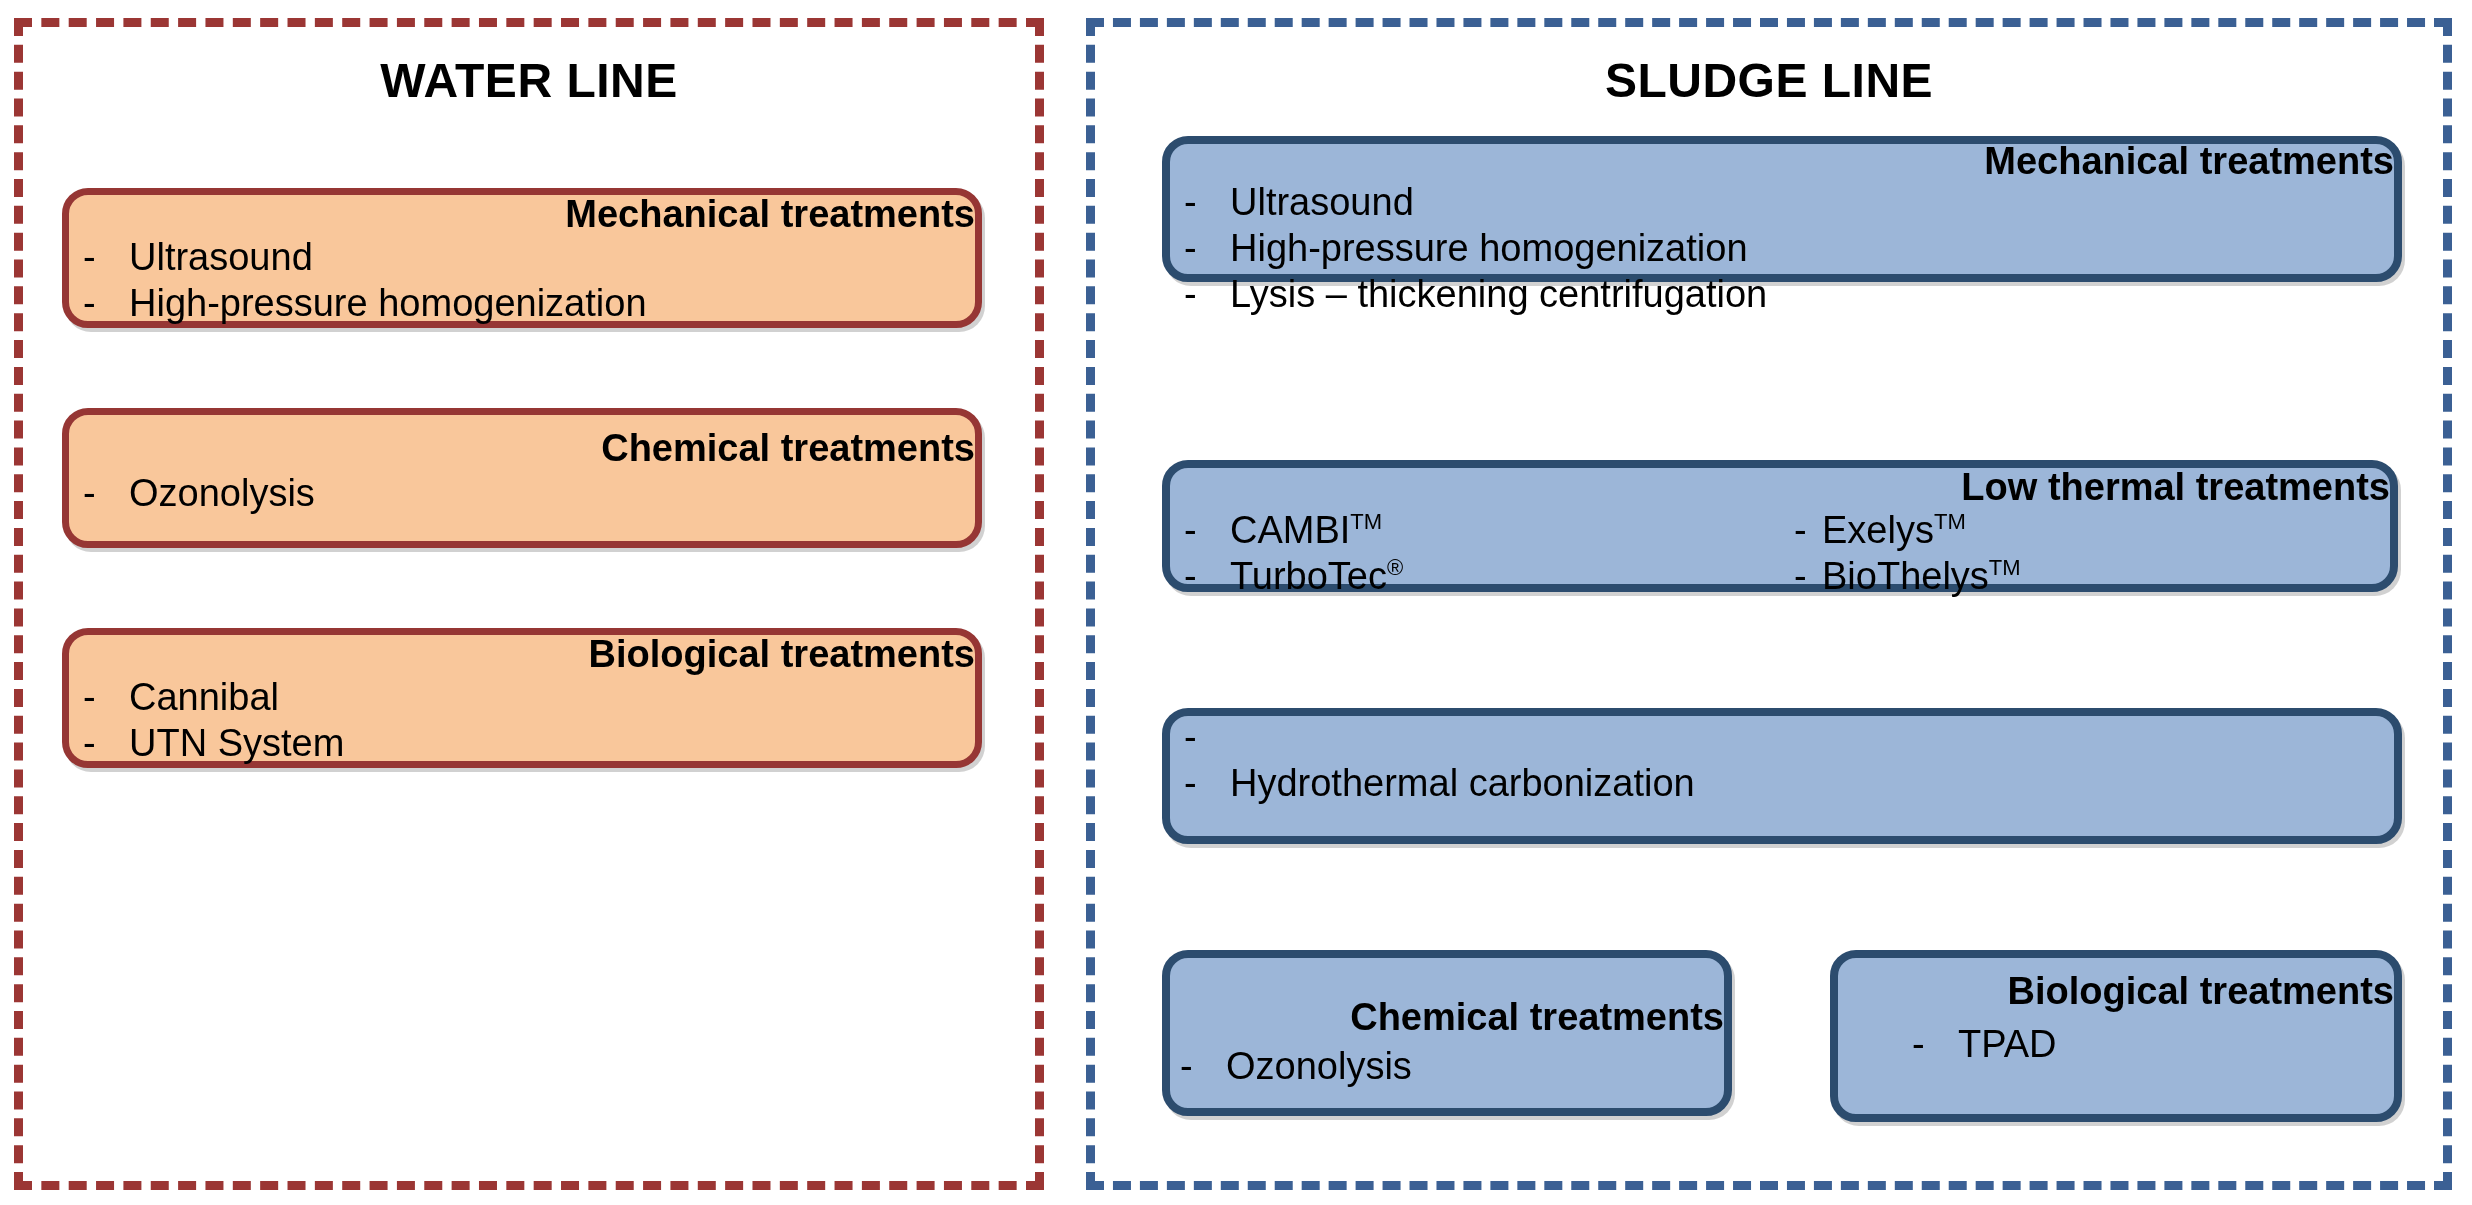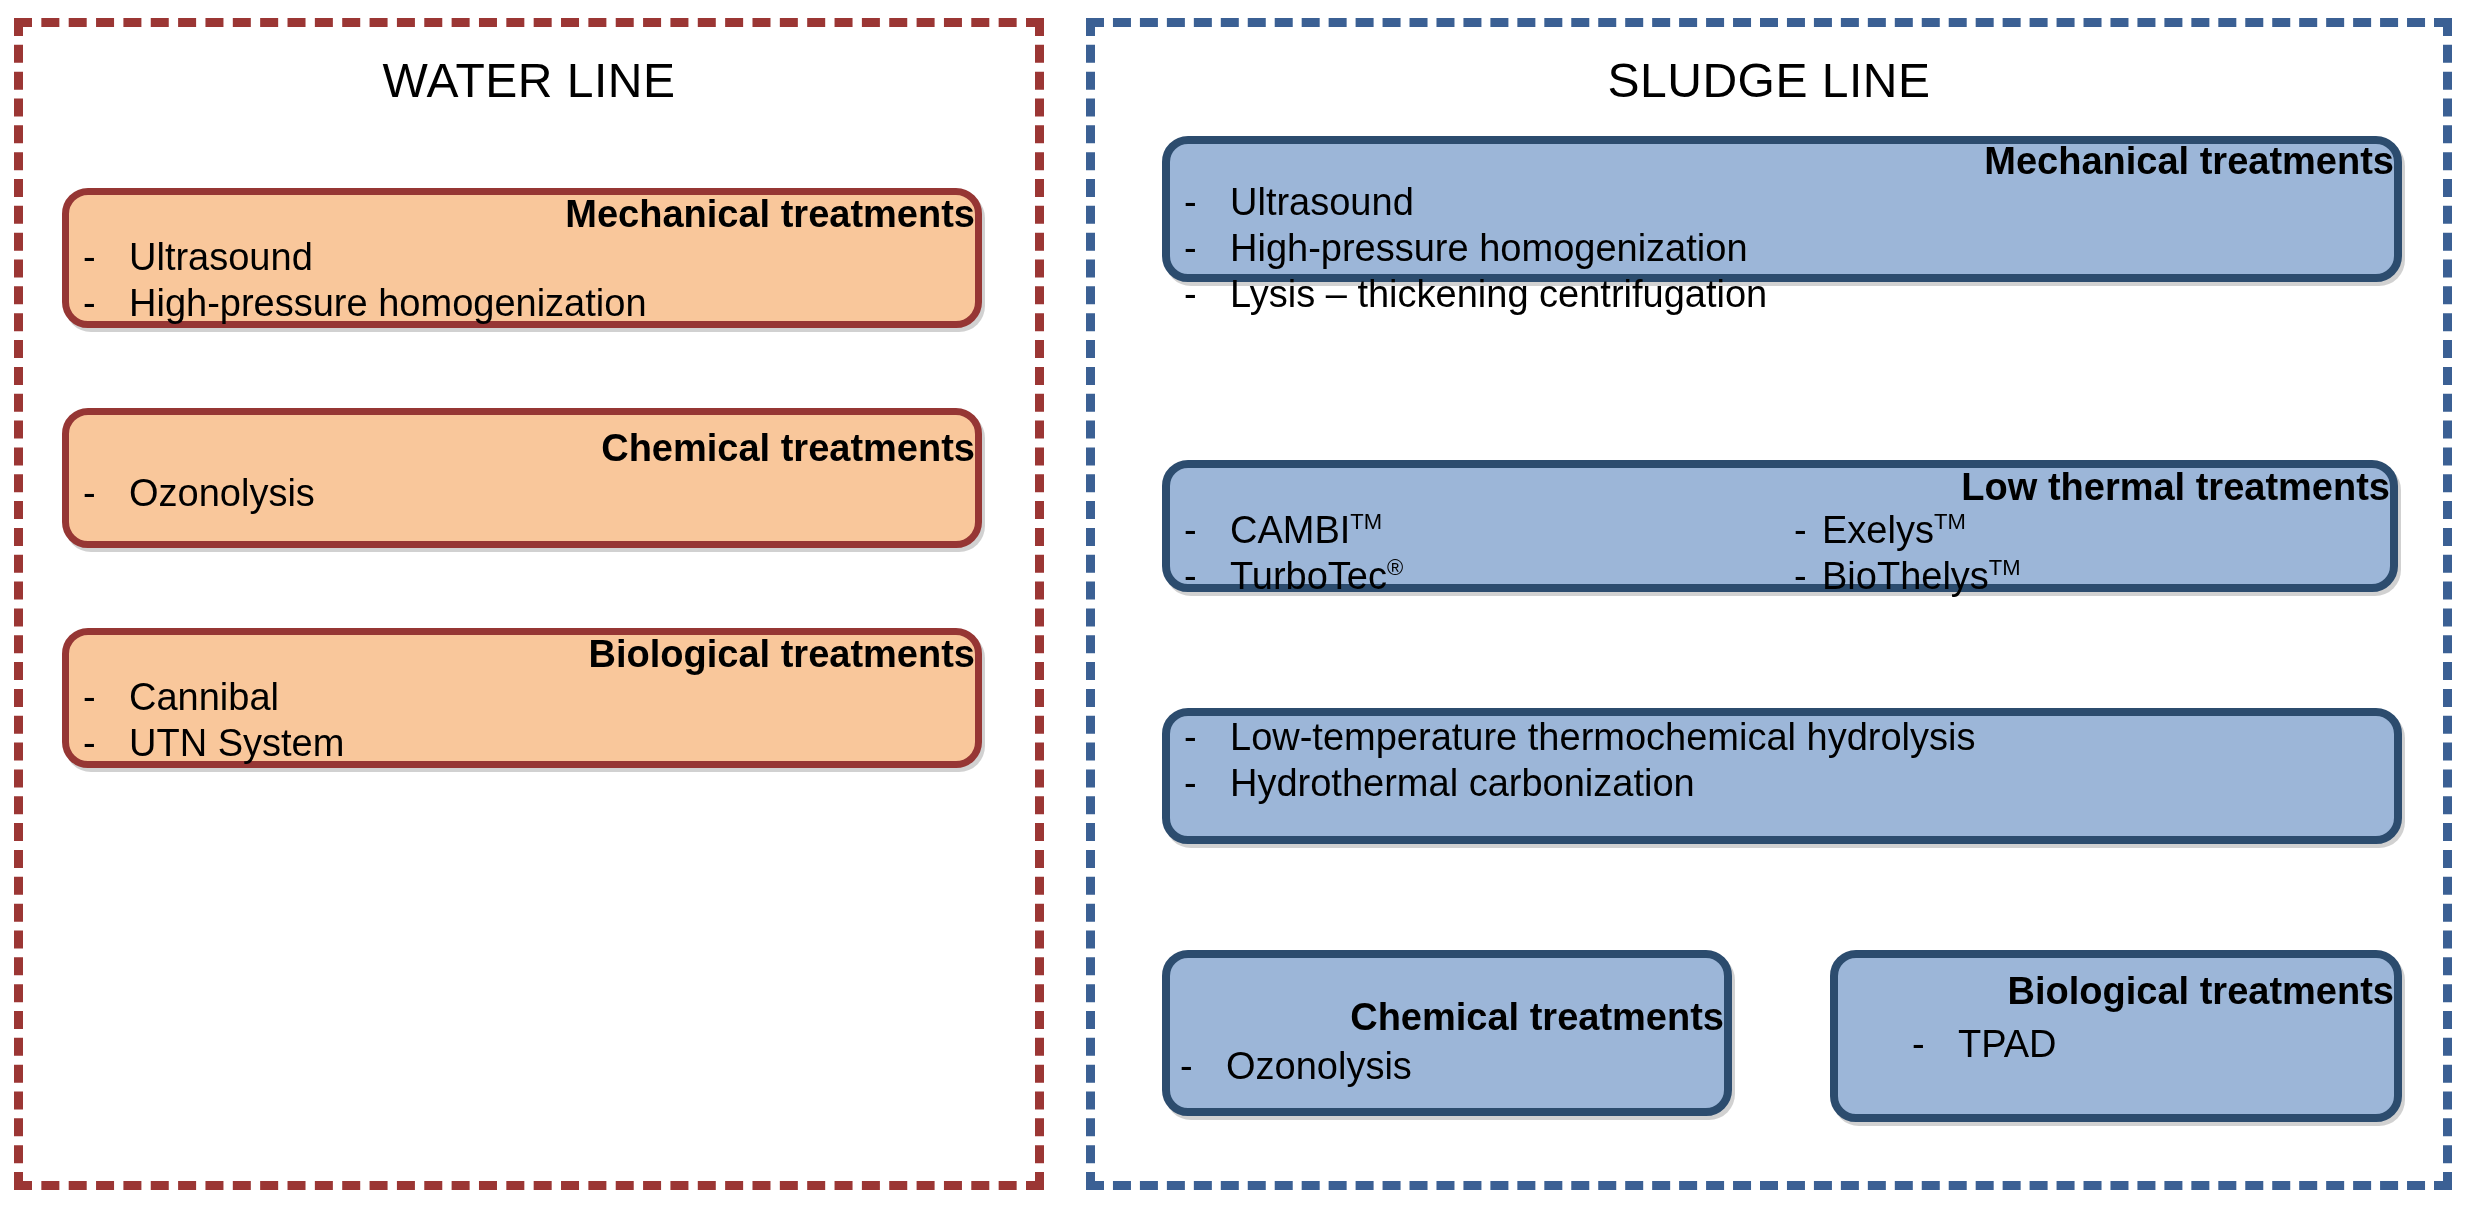--- a/index.html
+++ b/index.html
@@ -29,21 +29,21 @@
     left:1086px;top:18px;width:1366px;height:1172px;
     border:9px dashed #3B6094;
   }
 
   .panel-title{
     position:absolute;
     top:26px;
     left:0;right:0;
     text-align:center;
     font-size:48px;
-    font-weight:normal;
+    font-weight:bold;
     letter-spacing:0.5px;
     color:#000000;
     white-space:nowrap;
   }
 
   
   .box{
     position:absolute;
     box-sizing:border-box;
     border-radius:26px;
@@ -228,21 +228,20 @@
           <span class="itxt"><span>BioThelys</span><sup>TM</sup></span>
         </div>
       </div>
     </div>
   </div>
 
   <div class="box box-blue" id="sl-thermochem">
     <ul class="items">
       <li class="item">
         <span class="dash">-</span>
-        <span class="itxt">Low-temperature thermochemical hydrolysis</span>
       </li>
       <li class="item">
         <span class="dash">-</span>
         <span class="itxt">Hydrothermal carbonization</span>
       </li>
     </ul>
   </div>
 
   <div class="box box-blue" id="sl-chemical">
     <div class="box-title">Chemical treatments</div>

